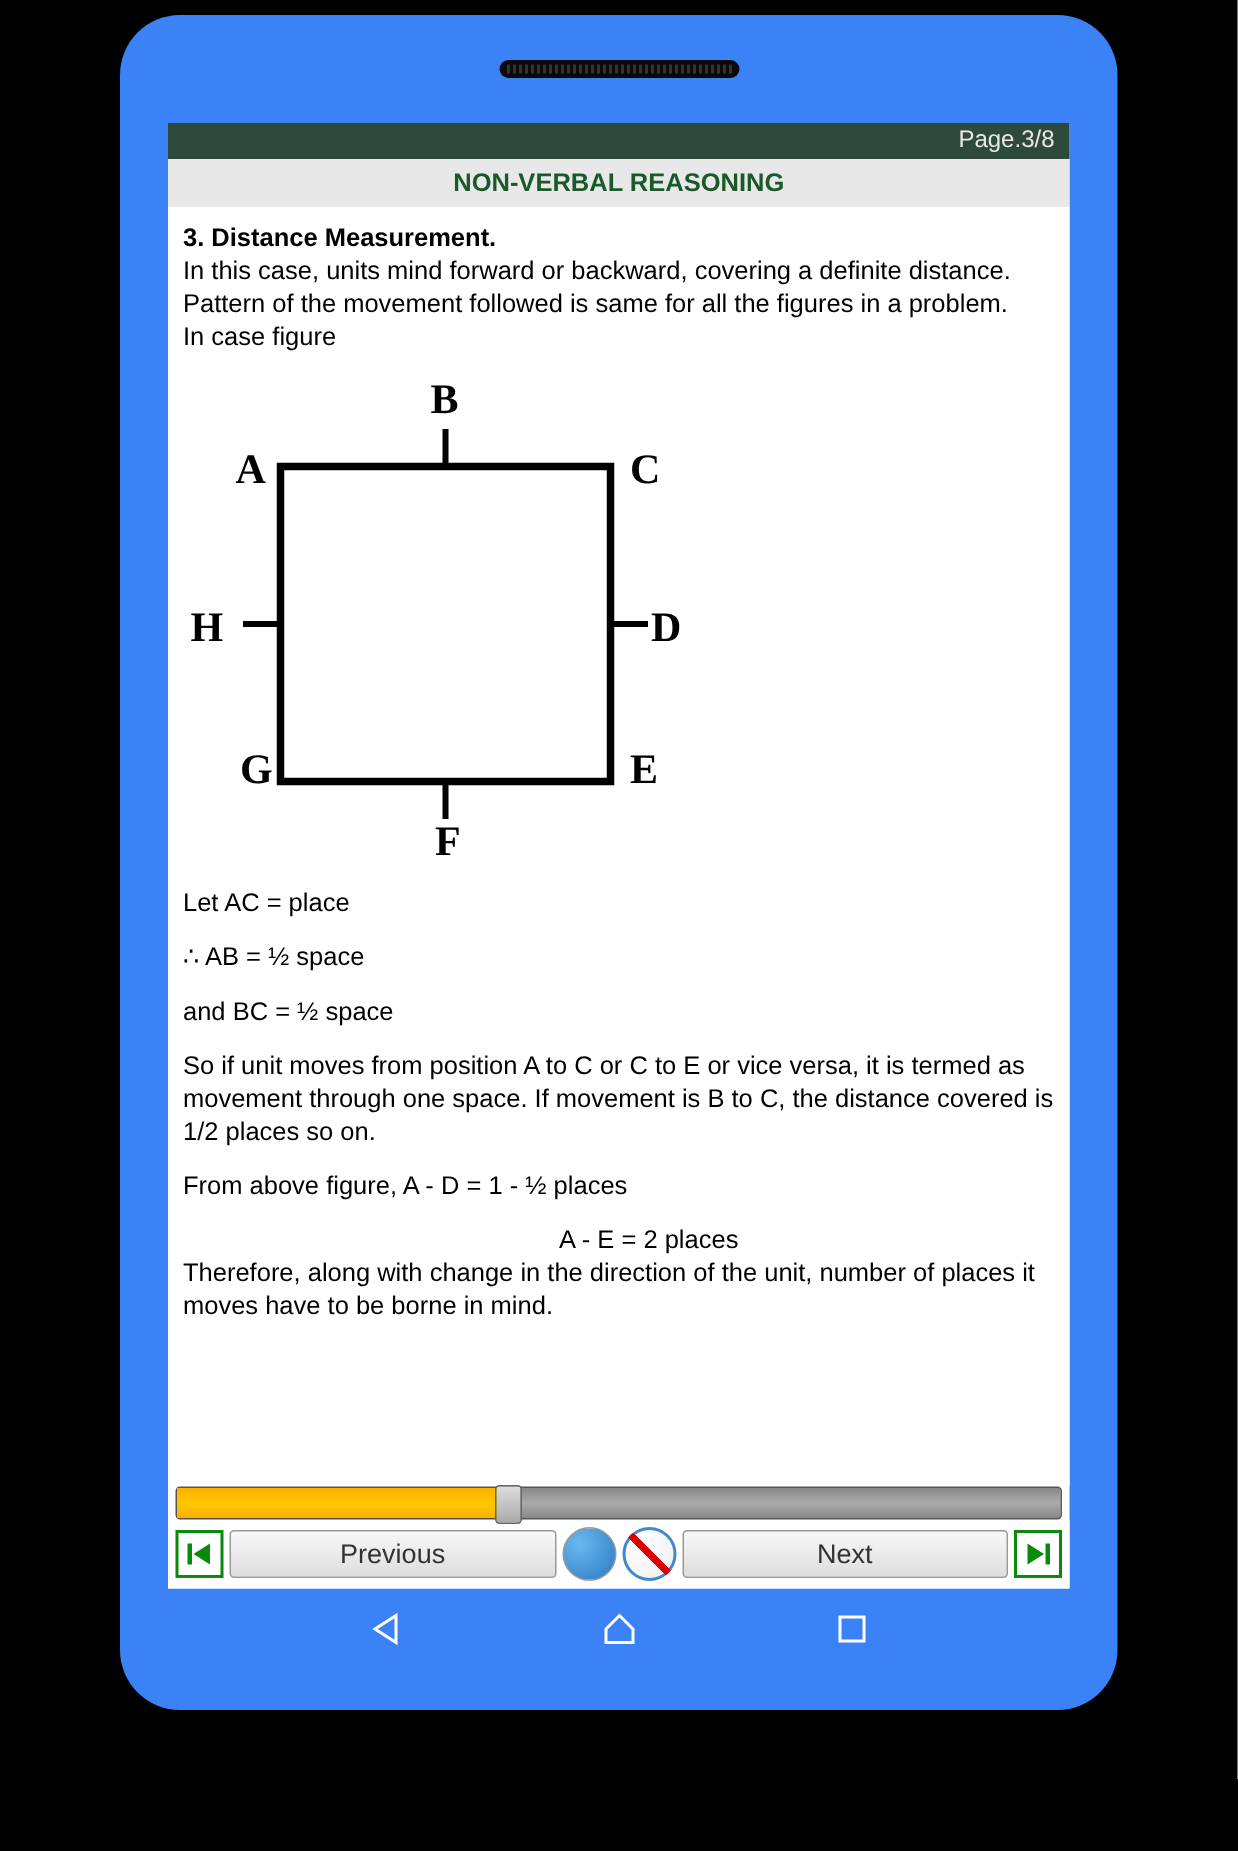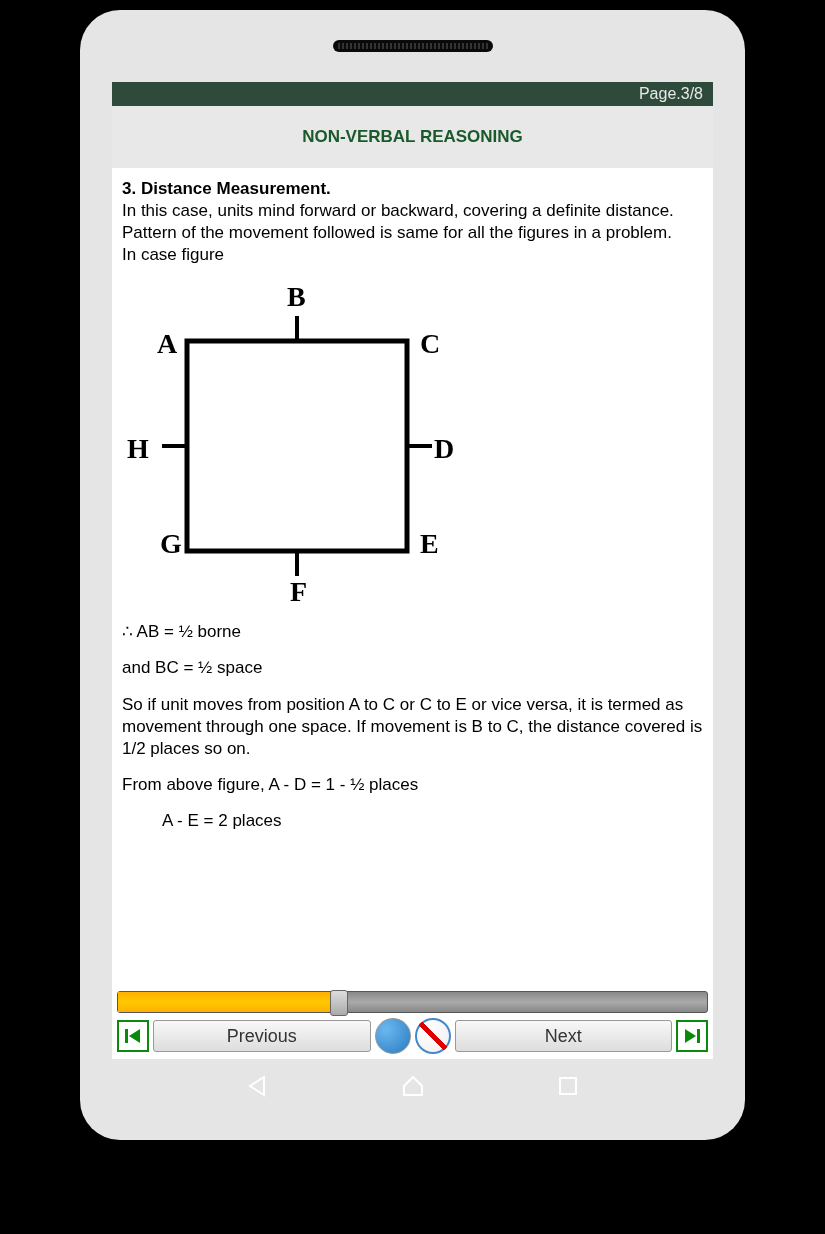--- a/index.html
+++ b/index.html
@@ -10,21 +10,21 @@
       font-family: Arial, sans-serif;
       position: relative;
       overflow: hidden;
     }
     .phone-frame {
       position: absolute;
       top: 10px;
       left: 80px;
       width: 665px;
       height: 1130px;
-      background: #e5e5e5;
+      background: #3b82f6;
       border-radius: 40px;
       padding: 20px 0;
     }
     .speaker {
       width: 160px;
       height: 12px;
       background: #0a0a0a;
       border-radius: 6px;
       margin: 10px auto 30px;
       display: flex;
@@ -51,35 +51,35 @@
       color: #e8e8e8;
       text-align: right;
       padding: 3px 10px;
       font-size: 16px;
     }
     .title-bar {
       background: #e8e8e8;
       color: #1a5a2a;
       text-align: center;
       font-weight: bold;
-      padding: 21px;
+      padding: 6px;
       font-size: 17px;
     }
     .content {
       flex: 1;
       background: #fff;
       padding: 10px;
       color: #000;
       font-size: 17px;
       line-height: 1.3;
       overflow: hidden;
     }
     .topic-title { font-weight: bold; text-align: center; }
     .para { margin-bottom: 14px; }
-    .indent { padding-left: 40px; }
+    .indent { padding-left: 40px; text-align: center; }
     .diagram {
       width: 340px;
       height: 340px;
       position: relative;
       margin: 5px 0 10px 0;
     }
     .label { position: absolute; font-family: 'Times New Roman', serif; font-size: 28px; font-weight: bold; }
     .progress-area {
       background: linear-gradient(#888, #aaa, #888);
       height: 22px;
@@ -189,25 +189,27 @@
         <span class="label" style="top:55px; left:35px;">A</span>
         <span class="label" style="top:8px; left:165px;">B</span>
         <span class="label" style="top:55px; left:298px;">C</span>
         <span class="label" style="top:160px; left:312px;">D</span>
         <span class="label" style="top:255px; left:298px;">E</span>
         <span class="label" style="top:303px; left:168px;">F</span>
         <span class="label" style="top:255px; left:38px;">G</span>
         <span class="label" style="top:160px; left:5px;">H</span>
       </div>
 
-      <div class="para">∴ AB = ½ borne</div>
+      <div class="para">Let AC = place</div>
+      <div class="para">∴ AB = ½ space</div>
       <div class="para">and BC = ½ space</div>
       <div class="para">So if unit moves from position A to C or C to E or vice versa, it is termed as movement through one space. If movement is B to C, the distance covered is 1/2 places so on.</div>
       <div class="para">From above figure, A - D = 1 - ½ places</div>
       <div class="indent">A - E = 2 places</div>
+      <div class="para">Therefore, along with change in the direction of the unit, number of places it moves have to be borne in mind.</div>
     </div>
 
     <div class="progress-area">
       <div class="progress-fill"></div>
       <div class="thumb"></div>
     </div>
 
     <div class="nav-bar">
       <div class="nav-icon-btn">
         <svg width="18" height="18" viewBox="0 0 18 18">

